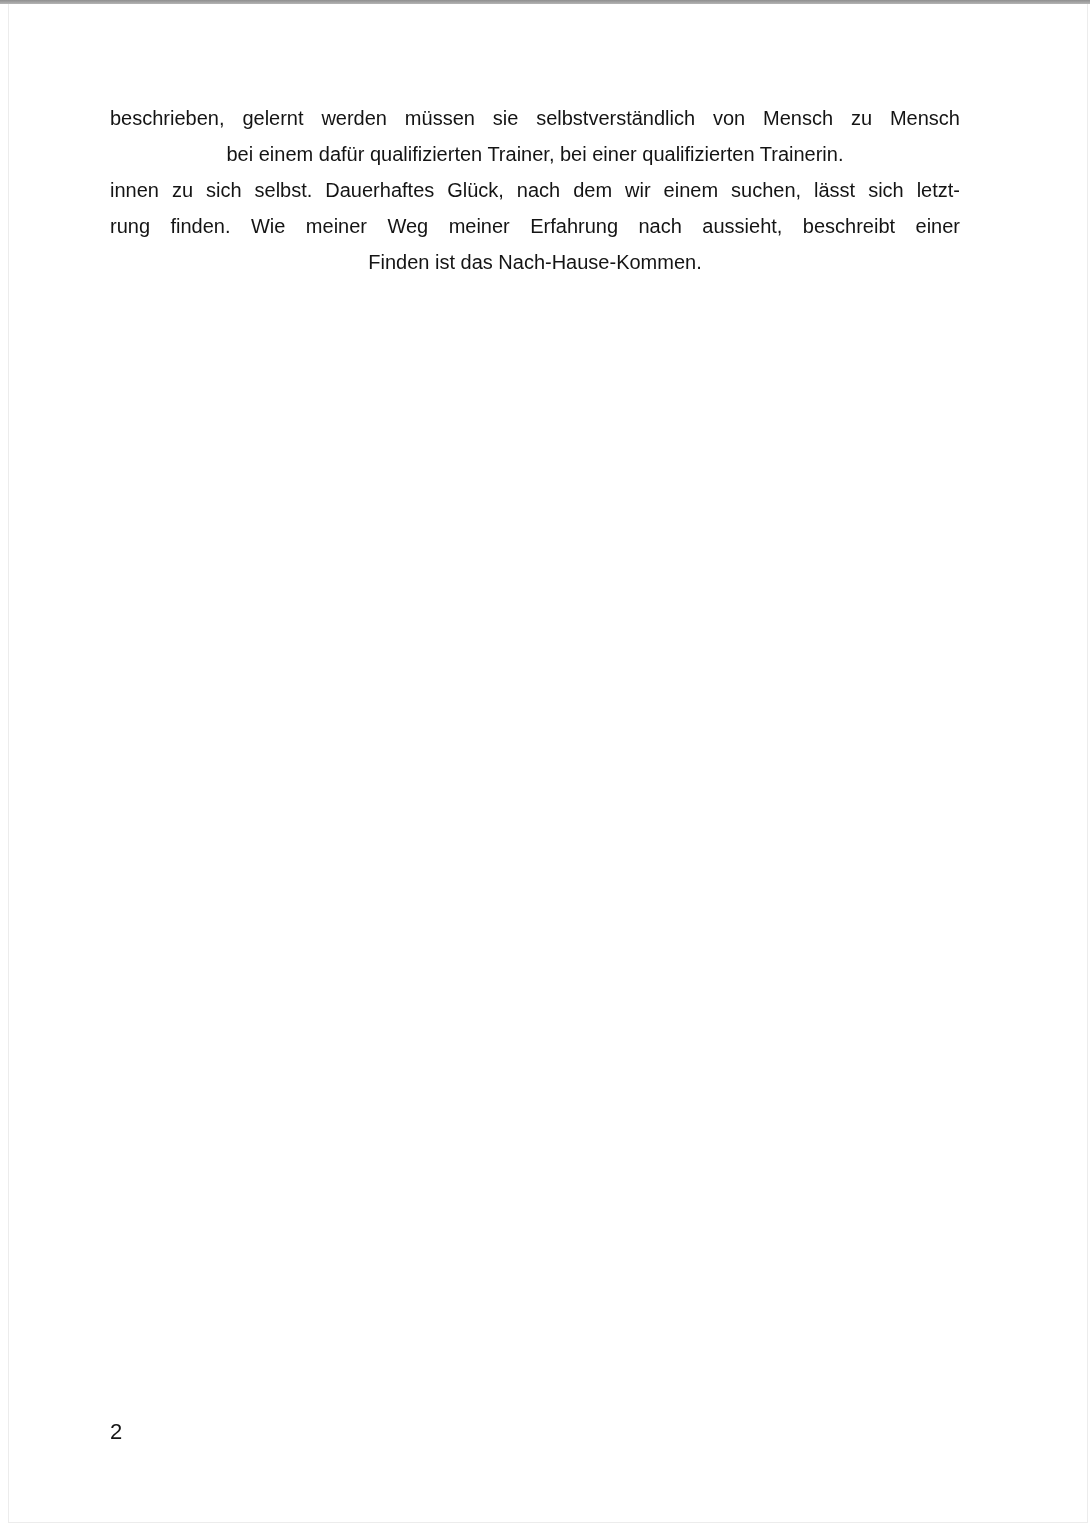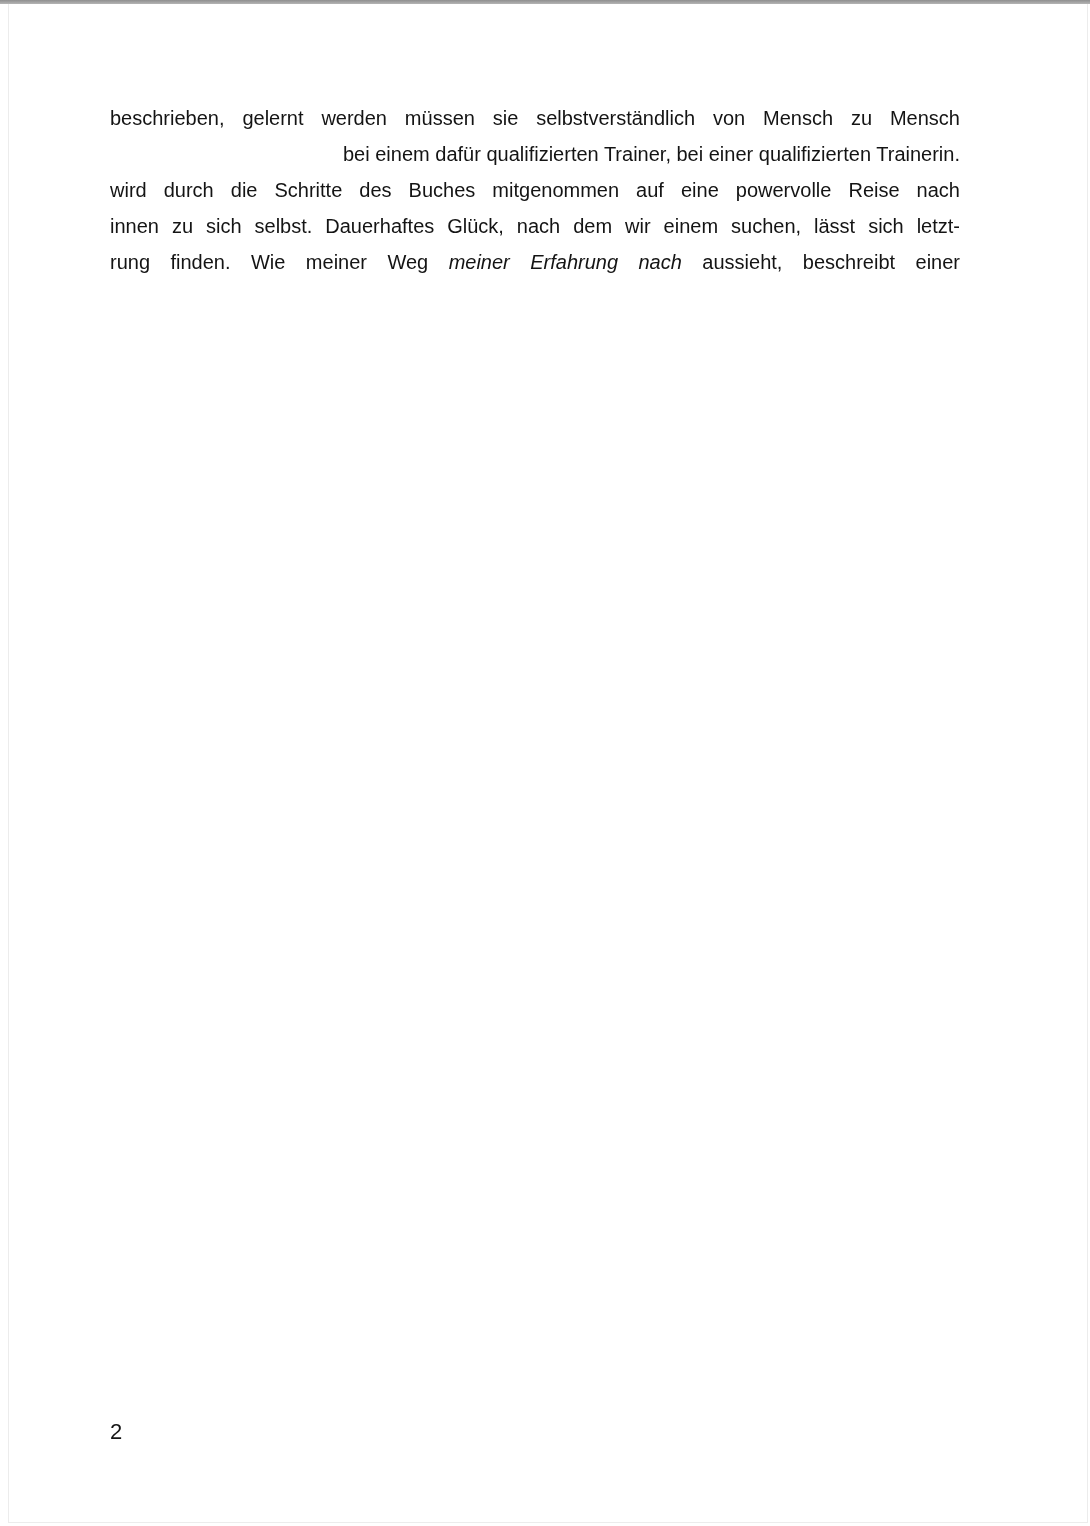--- a/index.html
+++ b/index.html
@@ -30,46 +30,45 @@
   .body-text {
     position: absolute;
     left: 101px; top: 96px;
     width: 850px;
     color: #141414;
     font-size: 20px;
     line-height: 36px;
   }
   .text-line {
     height: 36px;
-    text-align: right;
+    text-align: center;
     white-space: normal;
   }
   .text-line.just {
     text-align: justify;
     text-align-last: justify;
   }
   .em {
-    font-style: italic;
     margin-top: 23px;
   }
   .page-number {
     position: absolute;
     left: 101px; top: 1415px;
     color: #141414;
     font-size: 22px;
     line-height: 26px;
   }
 </style>
 </head>
 <body>
 
 <div class="viewer-top-edge"></div>
 
 <div class="document-page">
   <div class="body-text">
       <div class="text-line just"><span>beschrieben, gelernt werden müssen sie selbstverständlich von Mensch zu Mensch</span></div>
       <div class="text-line"><span>bei einem dafür qualifizierten Trainer, bei einer qualifizierten Trainerin.</span></div>
-      <div class="text-line just"><span>wird durch die Schritte des Buches mitgenommen auf eine powervolle Reise nach</span></div>
       <div class="text-line just"><span>innen zu sich selbst. Dauerhaftes Glück, nach dem wir einem suchen, lässt sich letzt-</span></div>
       <div class="text-line just"><span>rung finden. Wie meiner Weg </span><span class="em">meiner Erfahrung nach</span><span> aussieht, beschreibt einer</span></div>
+      <div class="text-line"><span>Finden ist das </span><span class="em">Nach-Hause-Kommen</span><span>.</span></div>
     </div>
   <div class="page-number">2</div>
 </div>
 
 </body></html>

